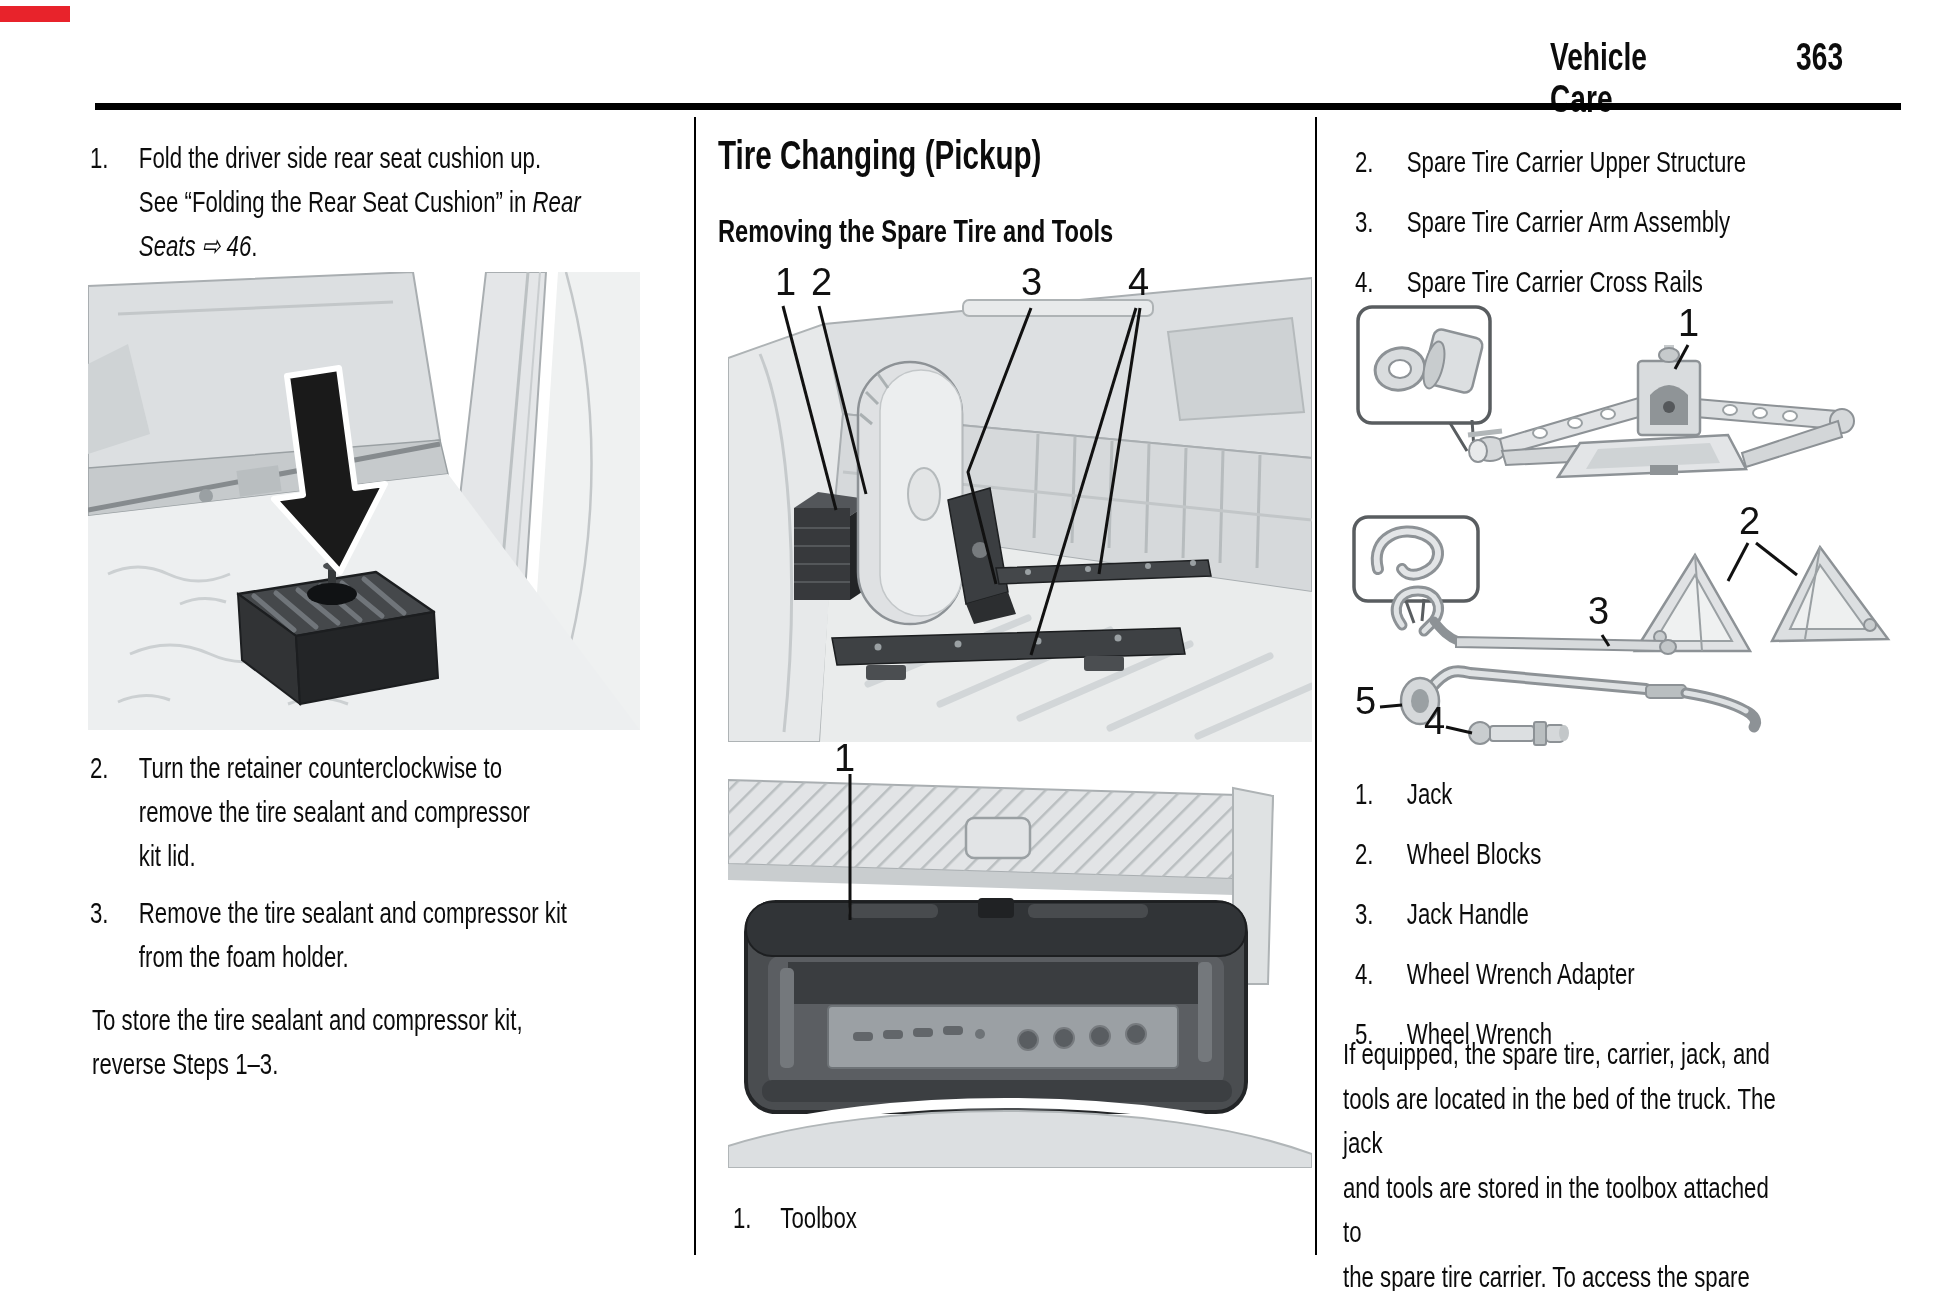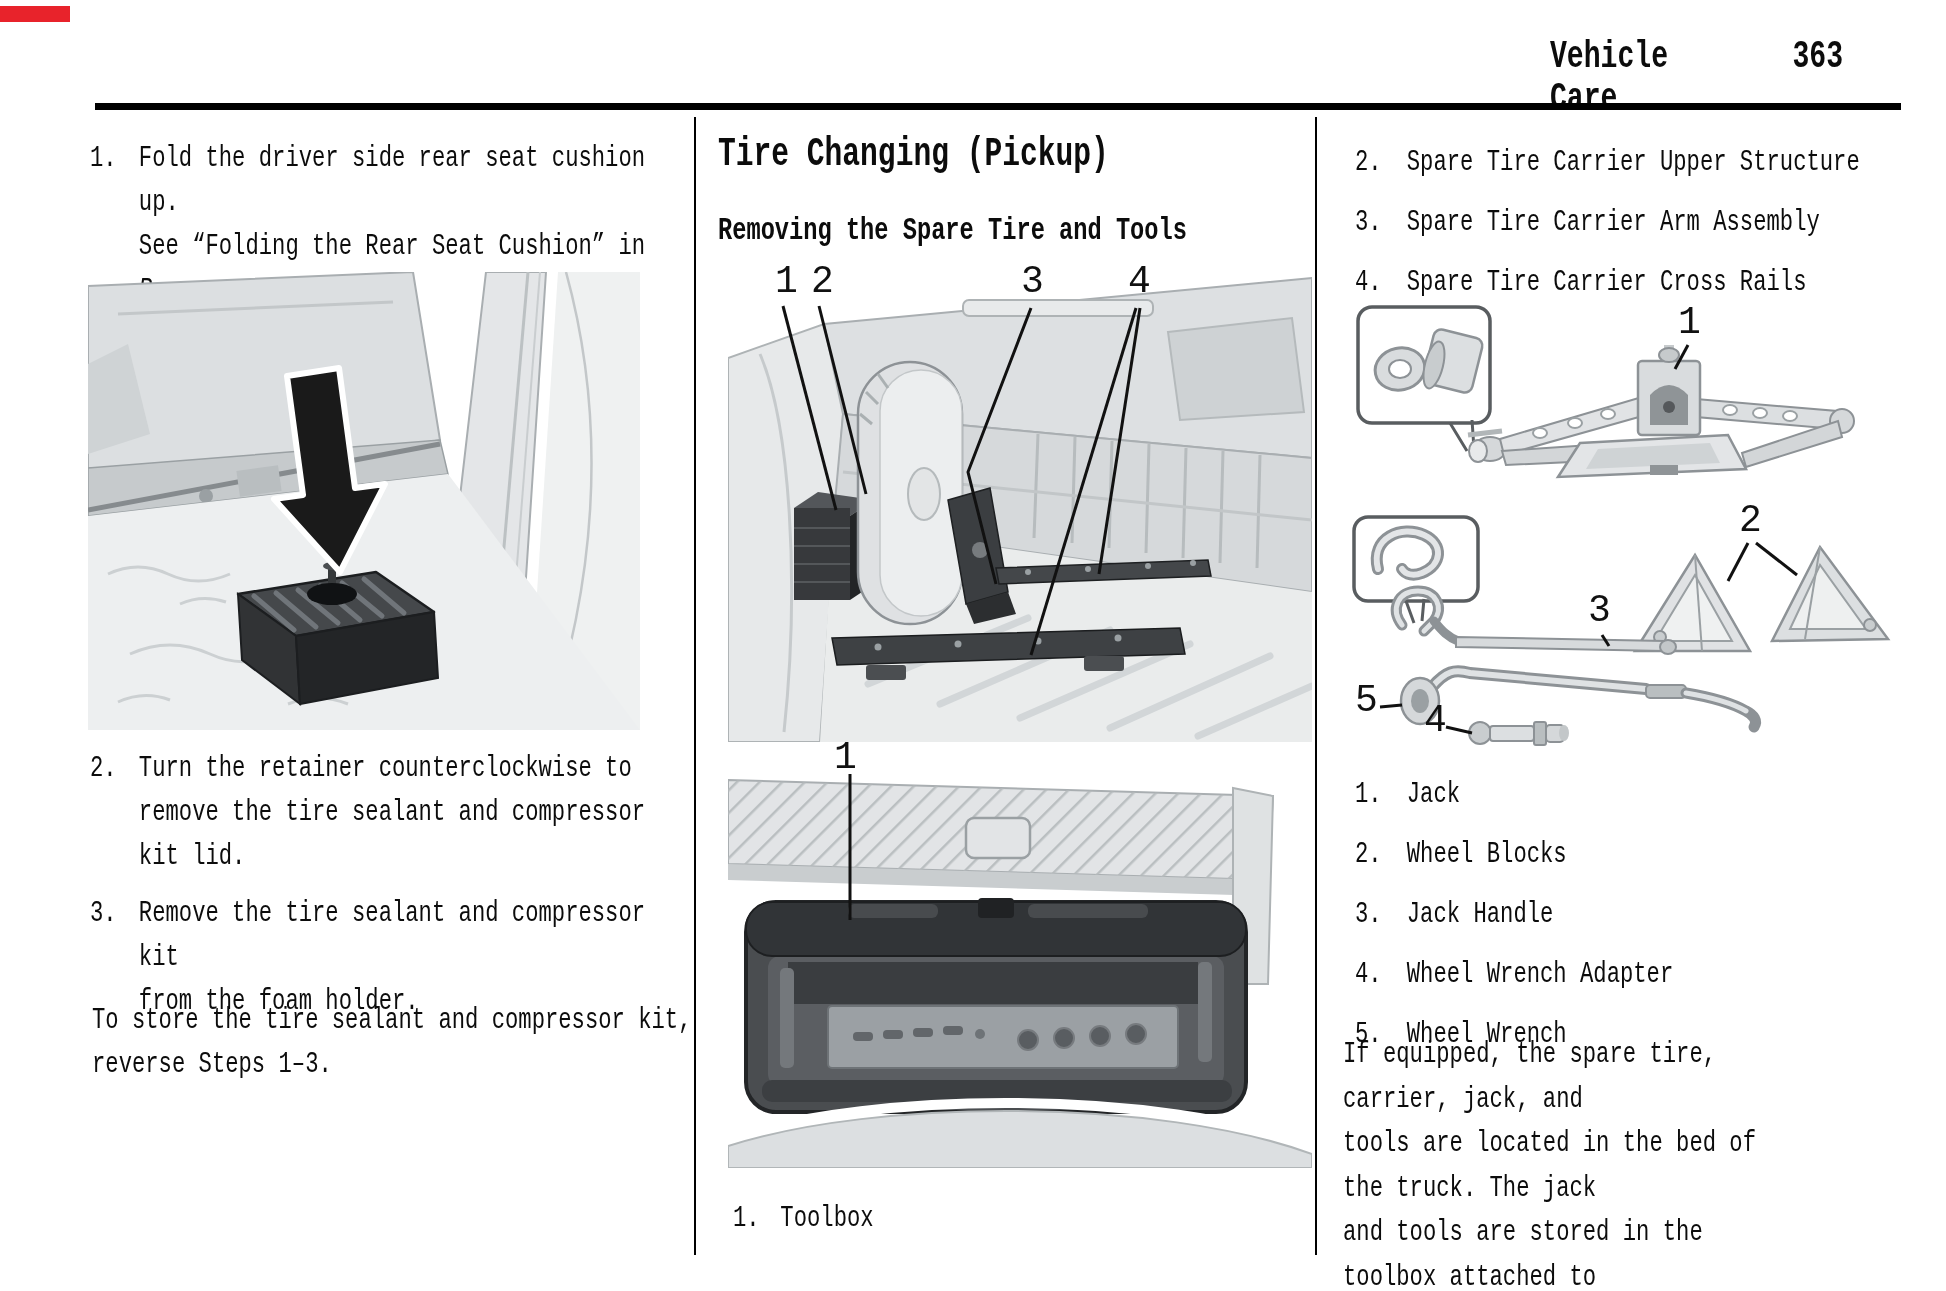--- a/index.html
+++ b/index.html
@@ -1,17 +1,17 @@
 <!DOCTYPE html>
 <html><head>
 <meta charset="utf-8">
 <style>
   html,body{margin:0;padding:0;background:#888;}
   .page{position:relative;width:1946px;height:1291px;background:#ffffff;overflow:hidden;
-        font-family:Liberation Mono, monospace;color:#0c0c0c;}
+        font-family:Liberation Sans, sans-serif;color:#0c0c0c;}
   .abs{position:absolute;}
   
   .cx{display:inline-block;transform:scaleX(0.74);transform-origin:0 0;white-space:pre-line;}
   .row{display:flex;transform:scaleX(0.74);transform-origin:0 0;width:800px;}
   .num{flex:none;width:66px;font-size:30px;line-height:44px;}
   .num-r{flex:none;width:70px;font-size:30px;line-height:44px;}
   .body-t{font-size:30px;line-height:44px;white-space:pre-line;}
   .it{font-style:italic;}
   .red-tab{position:absolute;left:0;top:6px;width:70px;height:16px;background:#e8232b;}
   .hdr{position:absolute;left:1550px;top:36px;display:flex;gap:155px;align-items:baseline;

